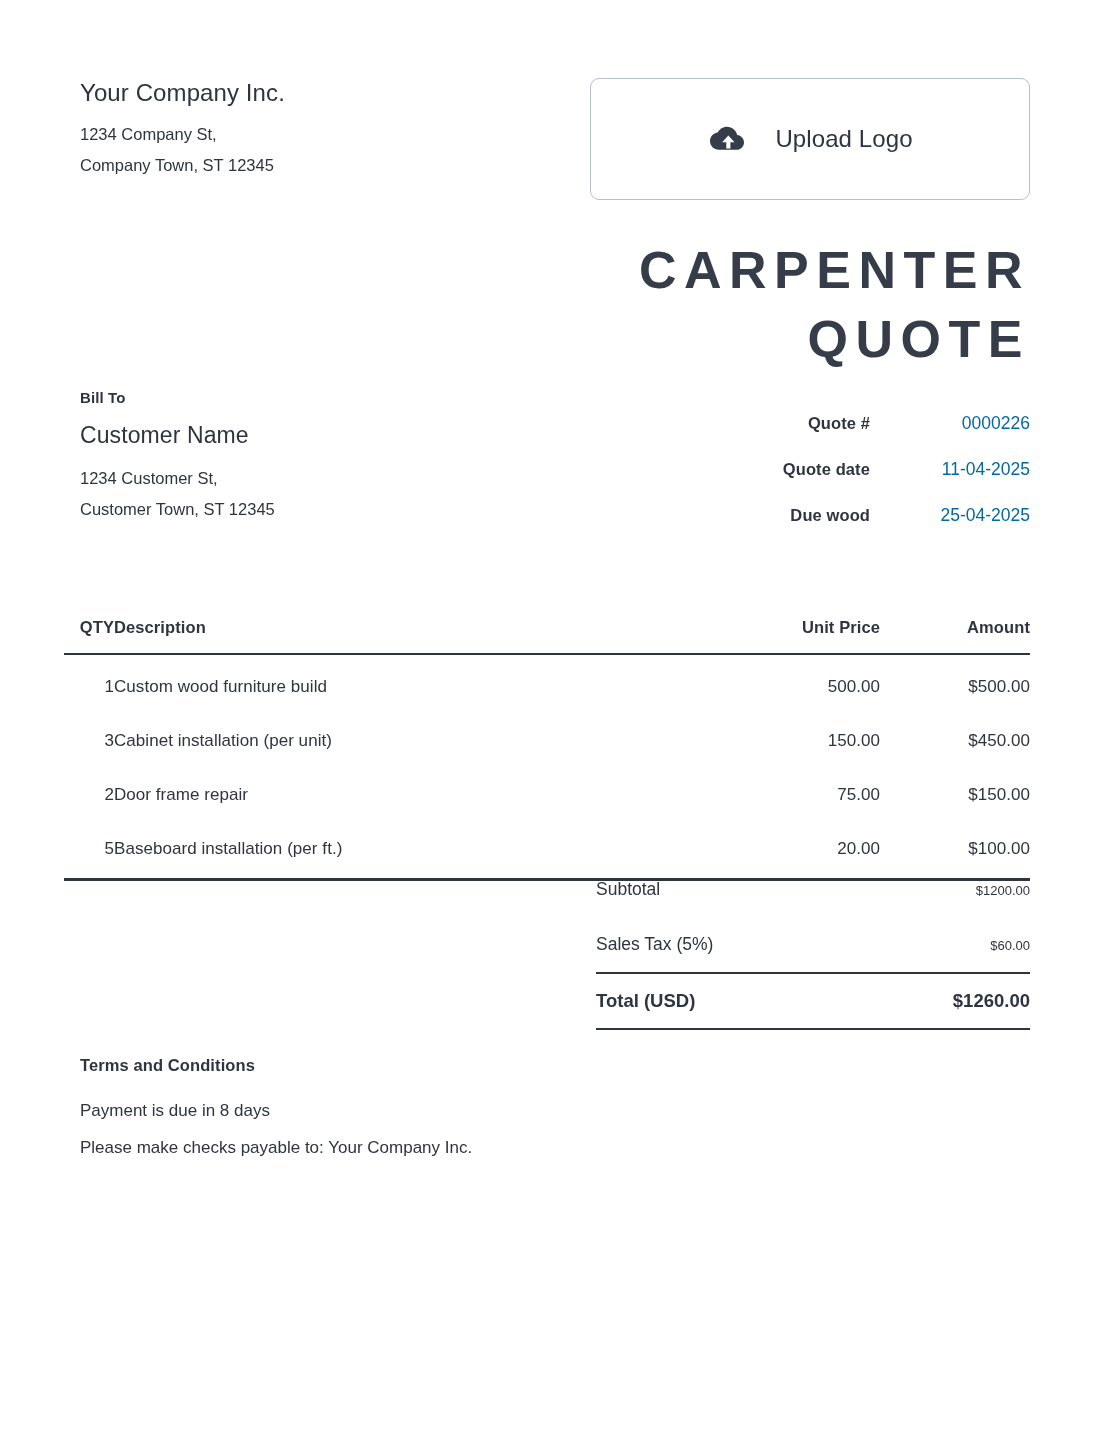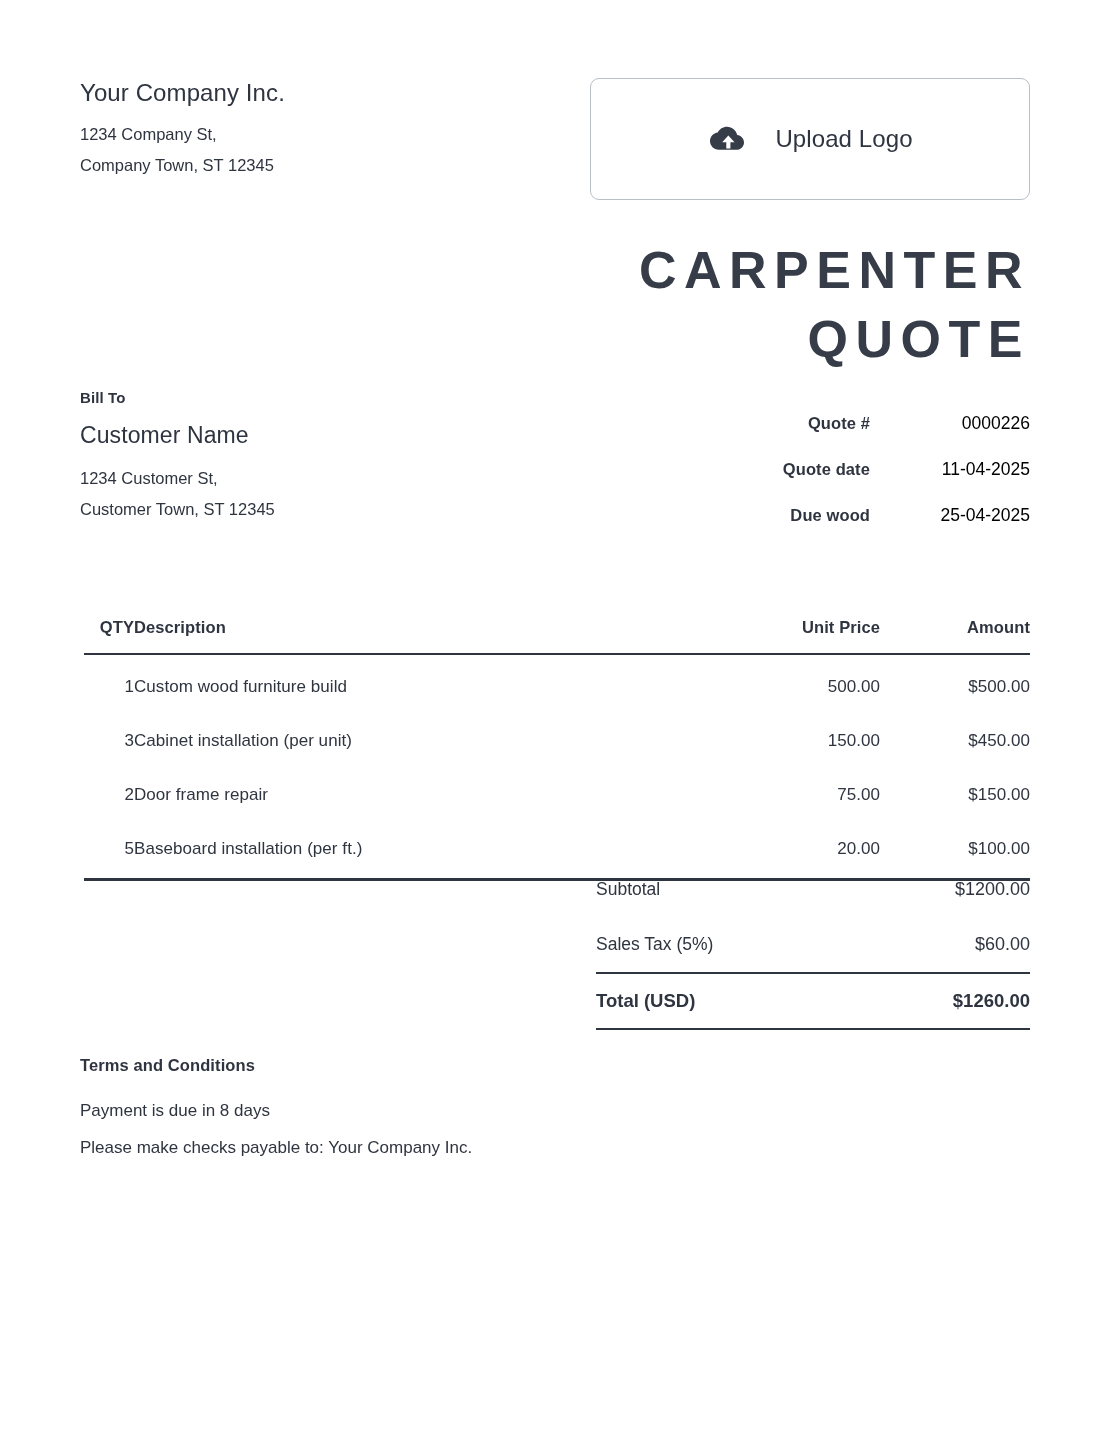--- a/index.html
+++ b/index.html
@@ -139,30 +139,30 @@
     color: #2f3540;
     text-align: right;
     width: 180px;
     padding-right: 20px;
     letter-spacing: 0.1px;
   }
 
   .meta-value {
     font-size: 17.5px;
     font-weight: 400;
-    color: #000000;
+    color: #0369a1;
     text-align: right;
     width: 140px;
   }
 
   
   .items {
     position: absolute;
     top: 618px;
-    left: 84px;
+    left: 64px;
     right: 80px;
   }
 
   table.items-table {
     width: 100%;
     border-collapse: collapse;
   }
 
   table.items-table th {
     font-size: 16.5px;
@@ -229,21 +229,21 @@
     padding: 17px 0 17px 0;
   }
 
   .totals-row .t-label {
     font-size: 17.5px;
     font-weight: 400;
     color: #2f3540;
   }
 
   .totals-row .t-value {
-    font-size: 18px;
+    font-size: 13px;
     font-weight: 400;
     color: #2f3540;
   }
 
   .totals-row.grand {
     border-top: 2.6px solid #2f3540;
     border-bottom: 2.6px solid #2f3540;
     padding: 16px 0 16px 0;
   }
 

